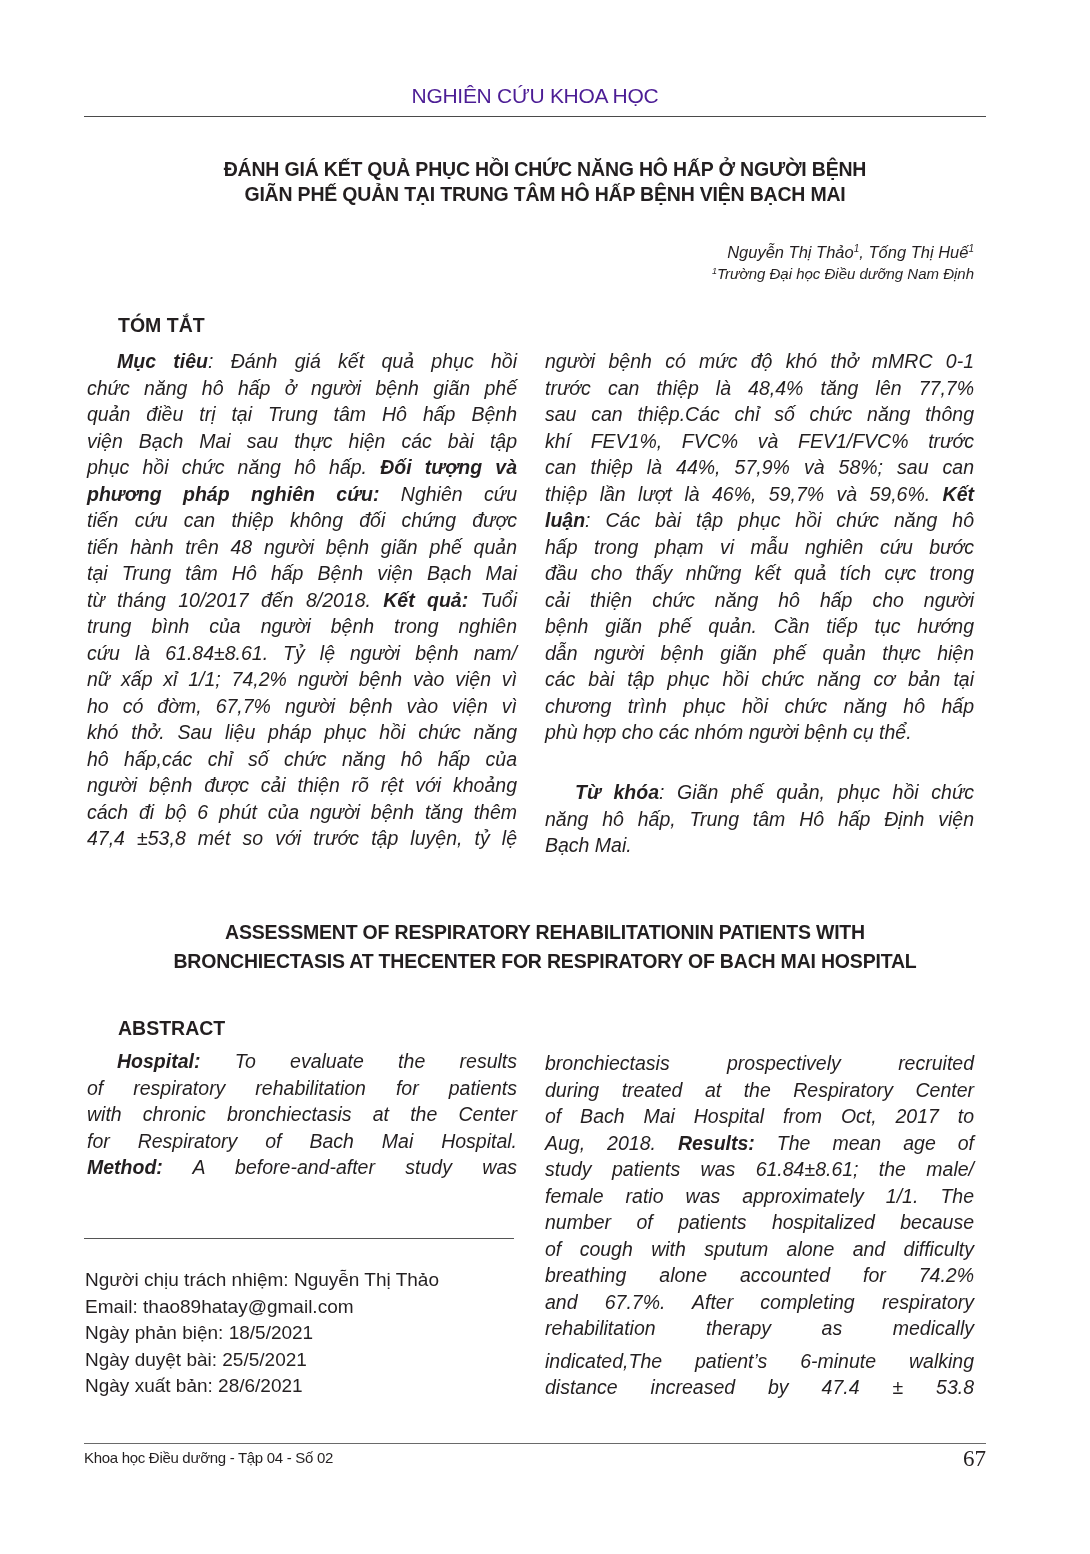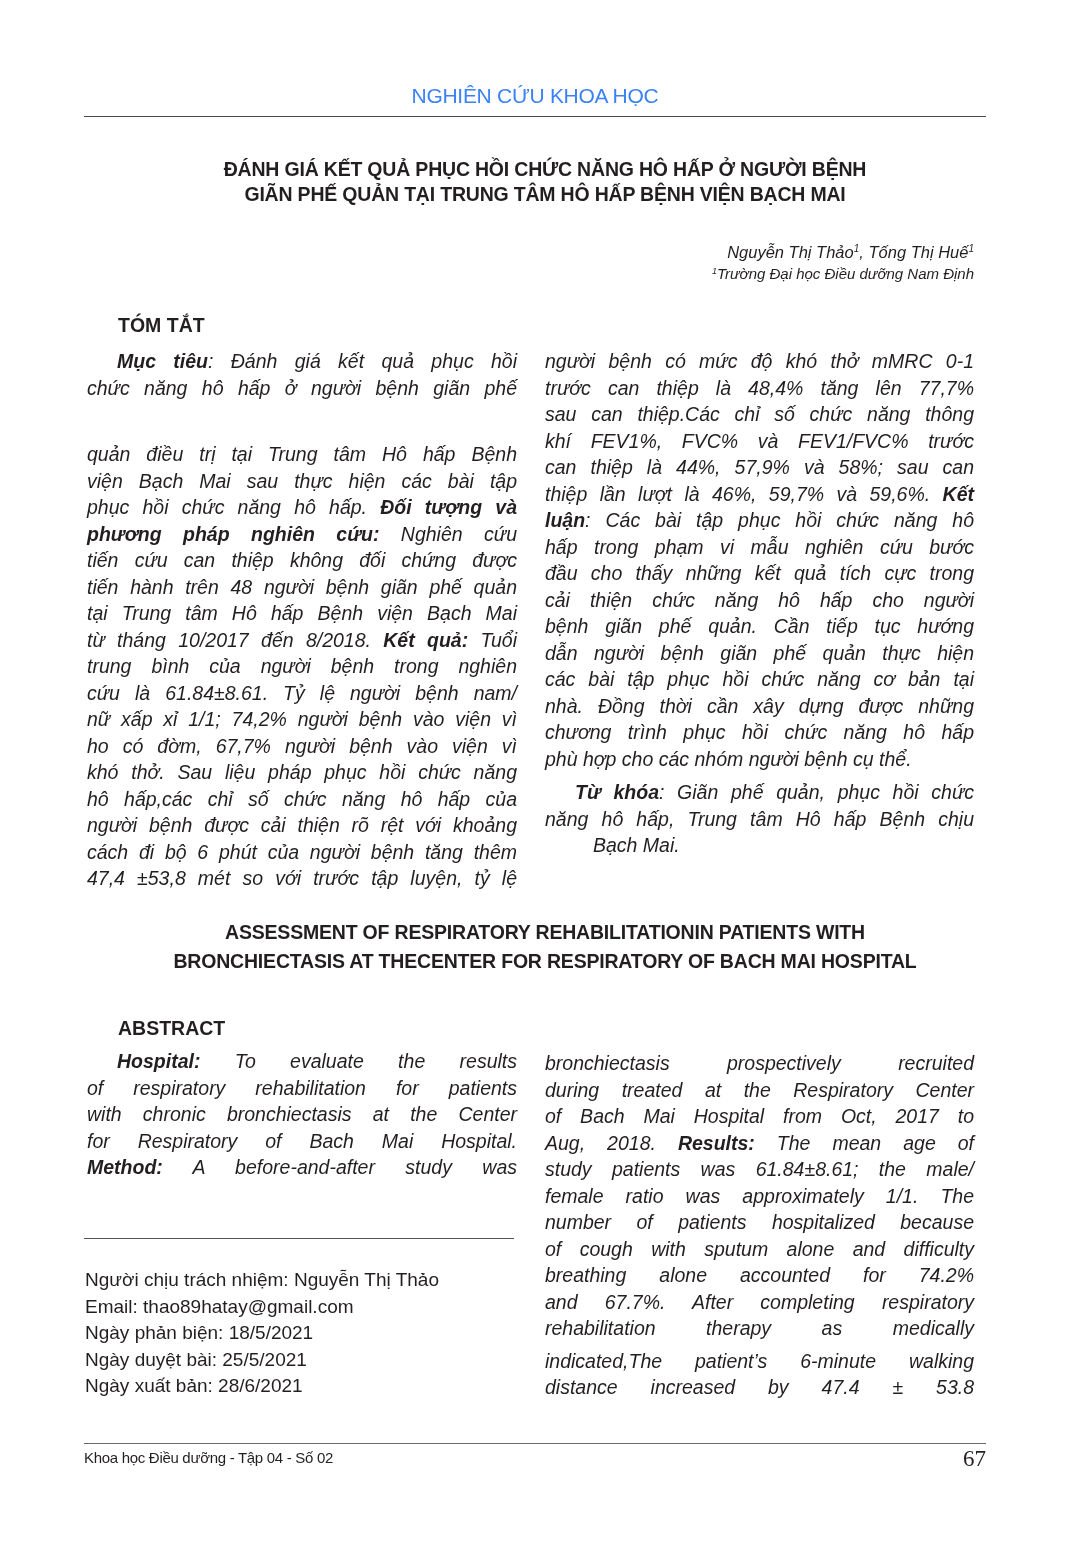--- a/index.html
+++ b/index.html
@@ -1,17 +1,17 @@
 <!DOCTYPE html>
 <html><head>
   <meta charset="utf-8">
   <style>
     html, body { margin: 0; padding: 0; background: #ffffff; }
     body { width: 1090px; height: 1554px; position: relative; overflow: hidden; color: #231f20; font-family: "Liberation Sans", sans-serif; }
-    .running-head { position: absolute; top: 84px; left: 0; width: 1070px; text-align: center; font-size: 21px; letter-spacing: -0.3px; color: #3b82f6; }
+    .running-head { position: absolute; top: 84px; left: 0; width: 1070px; text-align: center; font-size: 21px; letter-spacing: -0.3px; color: #4c1d95; }
     .rule-top { position: absolute; top: 116px; left: 84px; width: 902px; height: 0; border-top: 1.5px solid #4a4a4a; }
     .title { position: absolute; top: 157px; left: 0; width: 1090px; text-align: center; font-weight: bold; font-size: 19.5px; line-height: 25px; letter-spacing: -0.2px; }
     .title div { white-space: nowrap; }
     .authors { position: absolute; top: 238px; right: 116px; text-align: right; font-style: italic; font-size: 16.5px; line-height: 22px; }
     .authors sup { font-size: 10px; vertical-align: 6px; }
     .affil { position: absolute; top: 265px; right: 116px; text-align: right; font-style: italic; font-size: 15px; }
     .affil sup { font-size: 9px; vertical-align: 5px; }
     .sec-head { position: absolute; font-weight: bold; font-size: 19.5px; }
     .col { position: absolute; font-style: italic; font-size: 19.5px; line-height: 26.5px; color: #231f20; }
     .col .ln { display: block; text-align: justify; text-align-last: justify; white-space: nowrap; height: 26.5px; overflow: visible; }
@@ -41,21 +41,21 @@
 </div>
 <div class="affil">
   <sup>1</sup><span>Trường Đại học Điều dưỡng Nam Định</span>
 </div>
 
 <div class="sec-head" style="top:314px; left:118px;">TÓM TẮT</div>
 
 <div class="col" id="sum-left" style="top:348px; left:87px; width:430px;">
     <span class="ln" style="text-indent: 30px; white-space: normal; width: 100%;"><b>Mục tiêu</b><span>: Đánh giá kết quả phục hồi</span></span>
     <span class="ln" style="white-space: normal; width: 100%;"><span>chức năng hô hấp ở người bệnh giãn phế</span></span>
-    <span class="ln" style="white-space: normal; width: 100%; margin-top: 40px;"><span>quản điều trị tại Trung tâm Hô hấp Bệnh</span></span>
+    <span class="ln" style="white-space: normal; width: 100%;"><span>quản điều trị tại Trung tâm Hô hấp Bệnh</span></span>
     <span class="ln" style="white-space: normal; width: 100%;"><span>viện Bạch Mai sau thực hiện các bài tập</span></span>
     <span class="ln" style="white-space: normal; width: 100%;"><span>phục hồi chức năng hô hấp. </span><b>Đối tượng và</b></span>
     <span class="ln" style="white-space: normal; width: 100%;"><b>phương pháp nghiên cứu:</b><span> Nghiên cứu</span></span>
     <span class="ln" style="white-space: normal; width: 100%;"><span>tiến cứu can thiệp không đối chứng được</span></span>
     <span class="ln" style="white-space: normal; width: 100%;"><span>tiến hành trên 48 người bệnh giãn phế quản</span></span>
     <span class="ln" style="white-space: normal; width: 100%;"><span>tại Trung tâm Hô hấp Bệnh viện Bạch Mai</span></span>
     <span class="ln" style="white-space: normal; width: 100%;"><span>từ tháng 10/2017 đến 8/2018. </span><b>Kết quả:</b><span> Tuổi</span></span>
     <span class="ln" style="white-space: normal; width: 100%;"><span>trung bình của người bệnh trong nghiên</span></span>
     <span class="ln" style="white-space: normal; width: 100%;"><span>cứu là 61.84±8.61. Tỷ lệ người bệnh nam/</span></span>
     <span class="ln" style="white-space: normal; width: 100%;"><span>nữ xấp xỉ 1/1; 74,2% người bệnh vào viện vì</span></span>
@@ -73,28 +73,27 @@
     <span class="ln" style="white-space: normal; width: 100%;"><span>khí FEV1%, FVC% và FEV1/FVC% trước</span></span>
     <span class="ln" style="white-space: normal; width: 100%;"><span>can thiệp là 44%, 57,9% và 58%; sau can</span></span>
     <span class="ln" style="white-space: normal; width: 100%;"><span>thiệp lần lượt là 46%, 59,7% và 59,6%. </span><b>Kết</b></span>
     <span class="ln" style="white-space: normal; width: 100%;"><b>luận</b><span>: Các bài tập phục hồi chức năng hô</span></span>
     <span class="ln" style="white-space: normal; width: 100%;"><span>hấp trong phạm vi mẫu nghiên cứu bước</span></span>
     <span class="ln" style="white-space: normal; width: 100%;"><span>đầu cho thấy những kết quả tích cực trong</span></span>
     <span class="ln" style="white-space: normal; width: 100%;"><span>cải thiện chức năng hô hấp cho người</span></span>
     <span class="ln" style="white-space: normal; width: 100%;"><span>bệnh giãn phế quản. Cần tiếp tục hướng</span></span>
     <span class="ln" style="white-space: normal; width: 100%;"><span>dẫn người bệnh giãn phế quản thực hiện</span></span>
     <span class="ln" style="white-space: normal; width: 100%;"><span>các bài tập phục hồi chức năng cơ bản tại</span></span>
-    <span class="ln" style="white-space: normal; width: 100%;"><span>nhà. Đồng thời cần xây dựng được những</span></span>
     <span class="ln" style="white-space: normal; width: 100%;"><span>chương trình phục hồi chức năng hô hấp</span></span>
     <span class="ln last" style="white-space: normal; width: 100%;"><span>phù hợp cho các nhóm người bệnh cụ thể.</span></span>
   </div>
 <div class="col" id="kw" style="top:779px; left:545px; width:429px;">
     <span class="ln" style="text-indent: 30px; white-space: normal; width: 100%;"><b>Từ khóa</b><span>: Giãn phế quản, phục hồi chức</span></span>
-    <span class="ln" style="white-space: normal; width: 100%;"><span>năng hô hấp, Trung tâm Hô hấp Bệnh chịu</span></span>
-    <span class="ln last" style="white-space: normal; width: 100%; margin-left: 48px;"><span>Bạch Mai.</span></span>
+    <span class="ln" style="white-space: normal; width: 100%;"><span>năng hô hấp, Trung tâm Hô hấp Định viện</span></span>
+    <span class="ln last" style="white-space: normal; width: 100%;"><span>Bạch Mai.</span></span>
   </div>
 
 <div class="en-title">
   <div>ASSESSMENT OF RESPIRATORY REHABILITATIONIN PATIENTS WITH</div>
   <div>BRONCHIECTASIS AT THECENTER FOR RESPIRATORY OF BACH MAI HOSPITAL</div>
 </div>
 
 <div class="sec-head" style="top:1017px; left:118px;">ABSTRACT</div>
 
 <div class="col" id="abs-left" style="top:1048px; left:87px; width:430px;">

